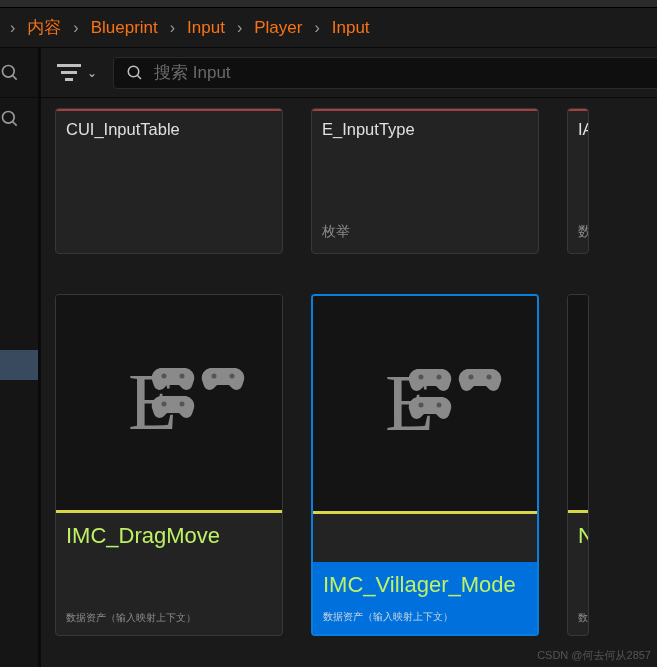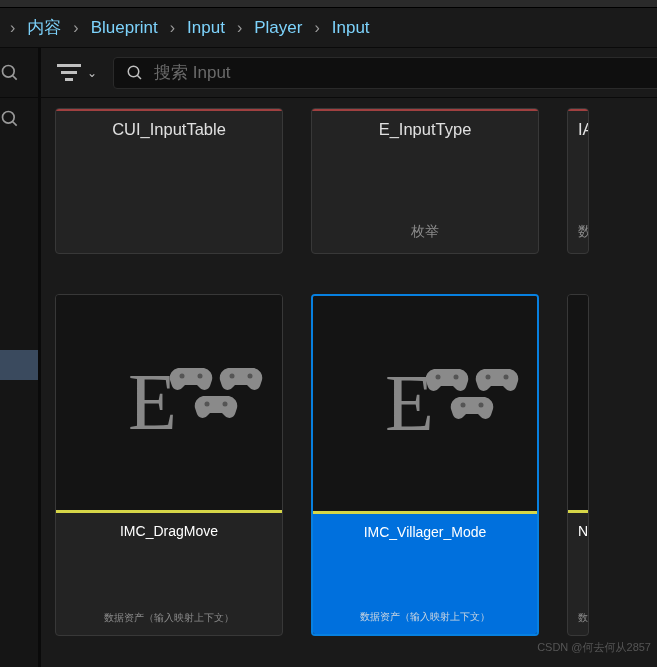--- a/index.html
+++ b/index.html
@@ -31,21 +31,21 @@
       gap: 2px;
     }
     .chevron {
       color: #9a9a9a;
       font-size: 16px;
       padding: 0 6px;
       display: flex;
       align-items: center;
     }
     .crumb {
-      color: #7dd3fc;
+      color: #f97316;
       font-size: 17px;
       padding: 0 4px;
       cursor: pointer;
     }
     .main-area {
       display: flex;
       height: calc(100% - 48px);
     }
     .left-sidebar {
       width: 93px;
@@ -145,21 +145,20 @@
       width: 30px;
       overflow: hidden;
     }
     .asset-tile {
       background: #232323;
       border-radius: 4px;
       border: 1px solid #383838;
       display: flex;
       flex-direction: column;
       overflow: hidden;
-      text-align: center;
     }
     .asset-tile.row1 {
       height: 146px;
     }
     .asset-tile.row2 {
       height: 342px;
     }
     .asset-tile.selected {
       border: 2px solid #0780e0;
     }
@@ -192,22 +191,22 @@
       border-bottom: 3px solid #d6d648;
     }
     .tile-info {
       padding: 10px 10px;
     }
     .tile-info.selected-bg {
       background: #0070dd;
       flex: 1;
     }
     .tile-info .tile-name {
-      color: #ffffff;
-      font-size: 14px;
+      color: #bef264;
+      font-size: 22px;
       margin-bottom: 50px;
     }
     .tile-info .tile-desc {
       color: #c8d4e0;
       font-size: 10px;
     }
     .tile-info.normal-bg .tile-desc {
       color: #8a8a8a;
     }
     .e-letter {
@@ -224,21 +223,21 @@
       top: 70px;
     }
     .controller {
       width: 46px;
       height: 26px;
       margin-bottom: -2px;
     }
     .watermark {
       position: absolute;
       right: 6px;
-      bottom: 12px;
+      bottom: 4px;
       font-size: 11px;
       color: #555;
     }
   </style>
 </head>
 <body>
 
 <div class="top-edge"></div>
 
 <div class="breadcrumb-bar">
@@ -354,21 +353,21 @@
                 <circle cx="14" cy="11" r="2.5" fill="#555"></circle>
                 <circle cx="32" cy="11" r="2.5" fill="#555"></circle>
               </svg>
             <svg class="controller" viewBox="0 0 46 26">
                 <path fill="#8a8a8a" d="M10 3 h26 a10 10 0 0 1 8 12 l-2 6 a6 6 0 0 1 -10 2 l-3-3 h-12 l-3 3 a6 6 0 0 1 -10-2 l-2-6 a10 10 0 0 1 8-12 z"></path>
                 <circle cx="14" cy="11" r="2.5" fill="#555"></circle>
                 <circle cx="32" cy="11" r="2.5" fill="#555"></circle>
               </svg>
           </div>
         </div>
-        <div class="tile-info selected-bg" style="display:flex;flex-direction:column;">
+        <div class="tile-info selected-bg" style="display:flex;flex-direction:column;margin-top:48px;">
           <div class="tile-name" style="margin-bottom:0;">IMC_Villager_Mode</div>
           <div style="flex:1"></div>
           <div class="tile-desc">数据资产（输入映射上下文）</div>
         </div>
       </div>
 
       <div class="asset-tile row2 col3" style="width:22px;">
         <div class="tile-thumb tile-thumb-yellow"></div>
         <div class="tile-info normal-bg" style="flex:1;display:flex;flex-direction:column;">
           <div class="tile-name">N</div>

